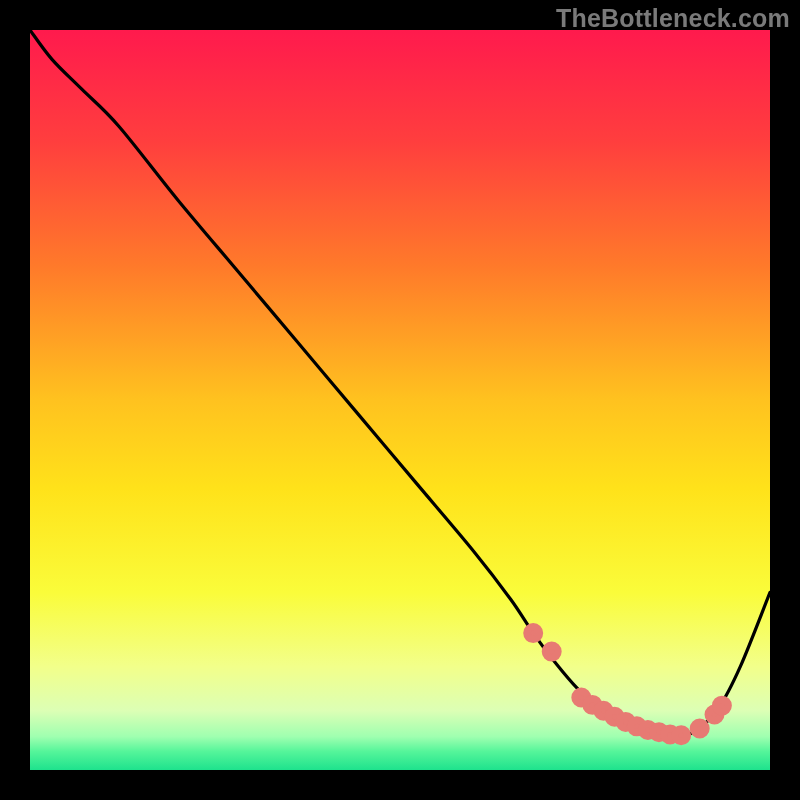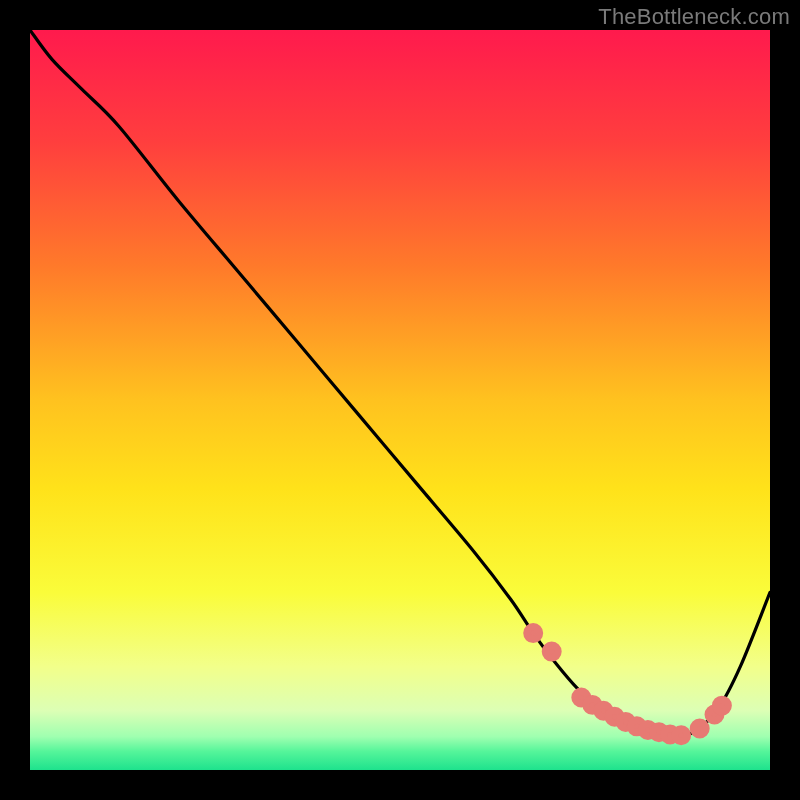--- a/index.html
+++ b/index.html
@@ -15,22 +15,22 @@
     position: relative;
     width: 800px;
     height: 800px;
     background: #000;
   }
   .watermark {
     position: absolute;
     top: 4px;
     right: 10px;
     color: #7a7a7a;
-    font-size: 22px;
-    font-weight: 400;
+    font-size: 25px;
+    font-weight: 700;
     letter-spacing: 0.2px;
     z-index: 50;
   }
   .plot-area {
     position: absolute;
     left: 30px;
     top: 30px;
     width: 740px;
     height: 740px;
     overflow: hidden;

